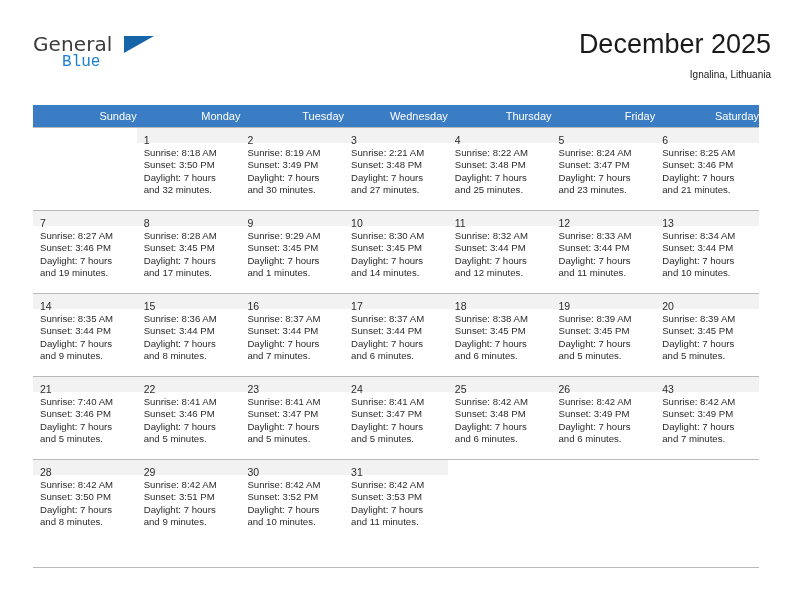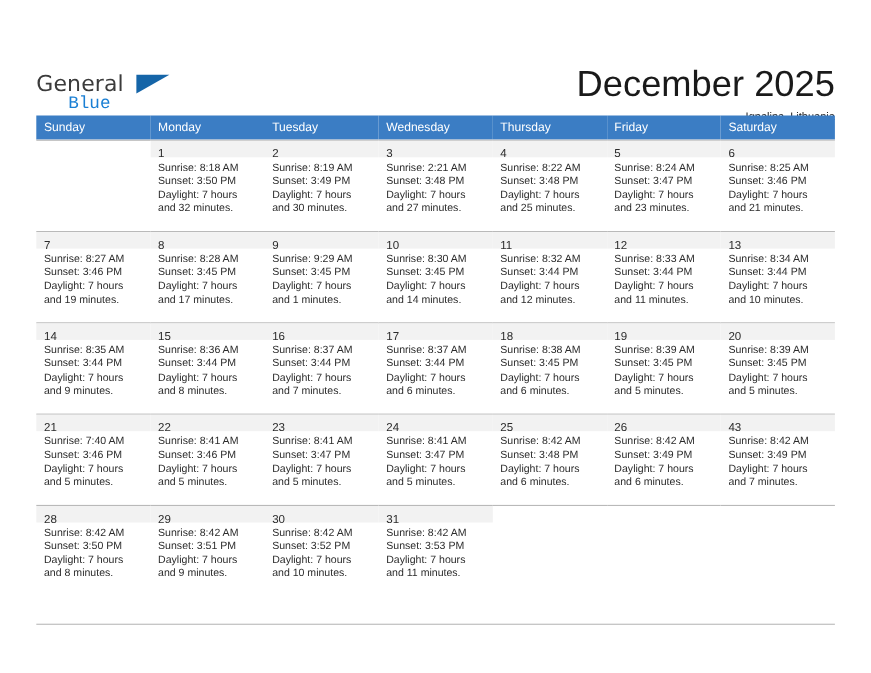--- a/index.html
+++ b/index.html
@@ -19,23 +19,22 @@
     width: 792px;
     height: 612px;
     box-sizing: border-box;
   }
 
   
   .header {
     position: absolute;
     left: 33px;
     top: 28px;
-    right: 33px;
+    right: 21px;
     height: 66px;
-    margin-top: 32px;
   }
   .logo {
     position: absolute;
     left: 0;
     top: 4px;
     width: 130px;
     height: 54px;
   }
   .logo-general {
     position: absolute;
@@ -63,21 +62,21 @@
     color: #1a7fd4;
     font-family: Liberation Mono, monospace;
   }
   .titles {
     position: absolute;
     right: 0;
     top: 0;
     text-align: right;
   }
   .cal-title {
-    font-size: 33px;
+    font-size: 27px;
     line-height: 32px;
     color: #1a1a1a;
     font-weight: normal;
     white-space: nowrap;
   }
   .cal-subtitle {
     font-size: 10px;
     line-height: 20px;
     margin-top: 5px;
     color: #1a1a1a;
@@ -91,21 +90,21 @@
     top: 105px;
     width: 726px;
     border-collapse: collapse;
     table-layout: fixed;
   }
   .calendar th {
     background: #3b7dc4;
     color: #ffffff;
     font-weight: normal;
     font-size: 11px;
-    text-align: left;
+    text-align: right;
     padding: 5px 0 5px 7px;
     height: 11px;
     border: none;
   }
   .calendar td {
     width: 103.7px;
     height: 83px;
     vertical-align: top;
     padding: 0;
     border: none;

